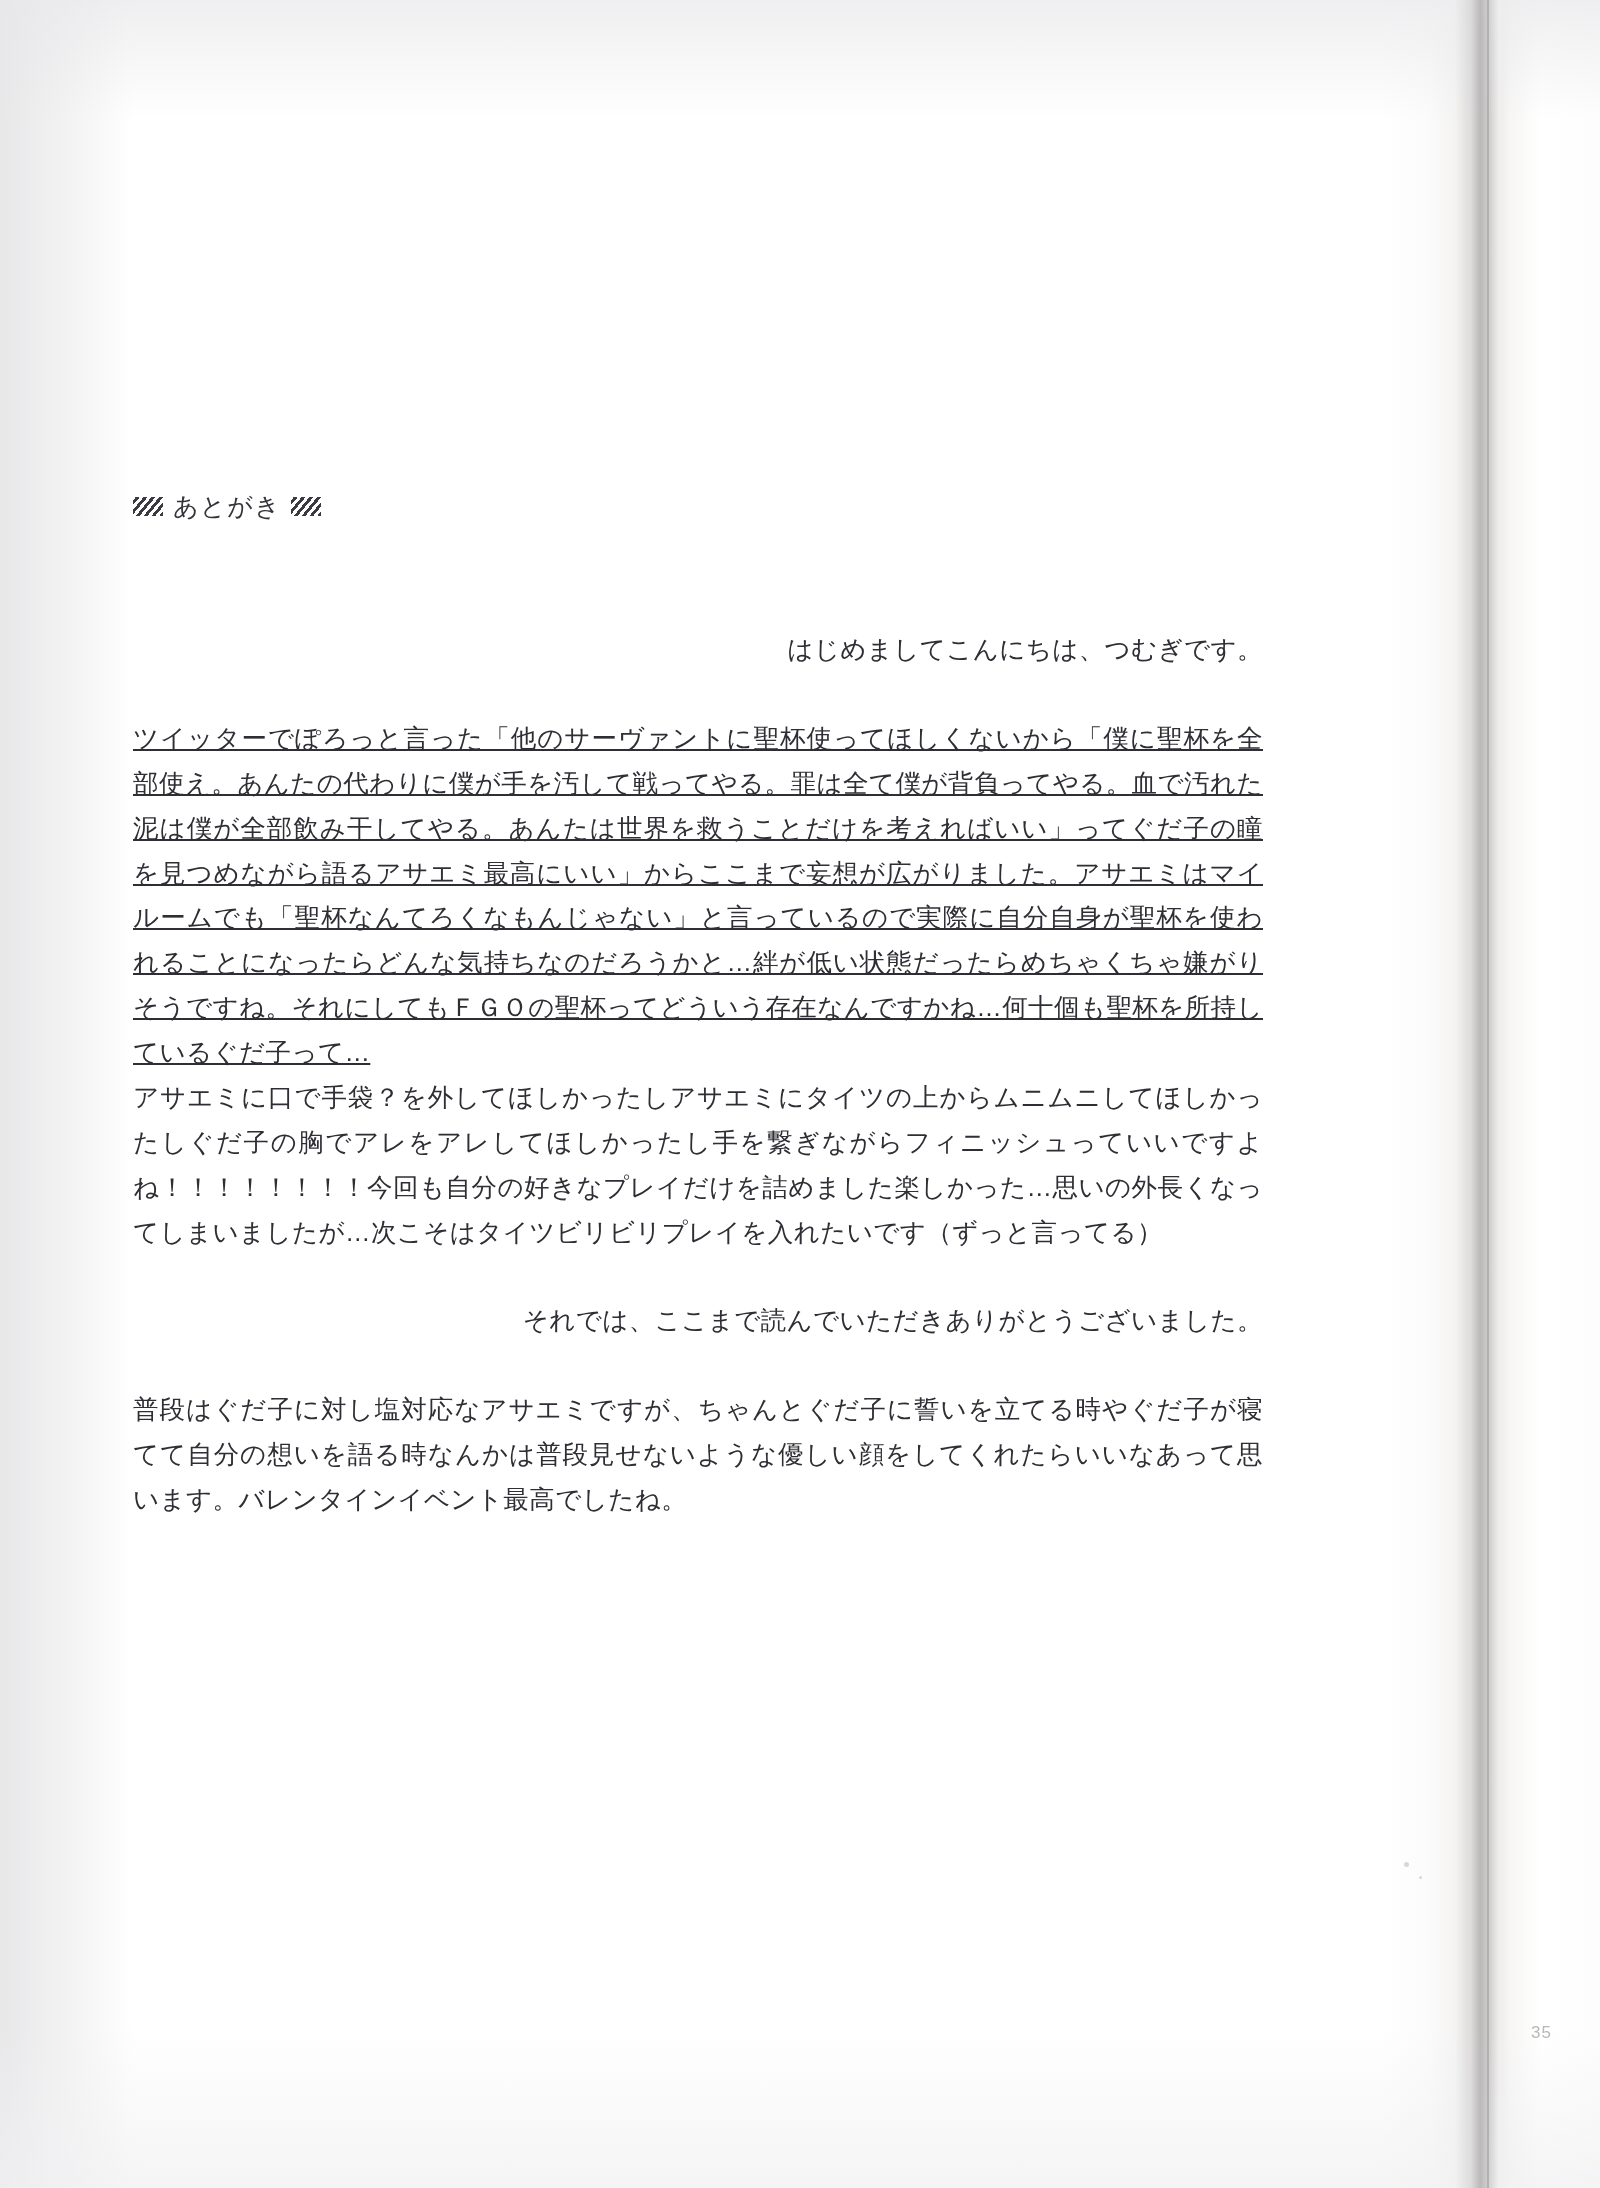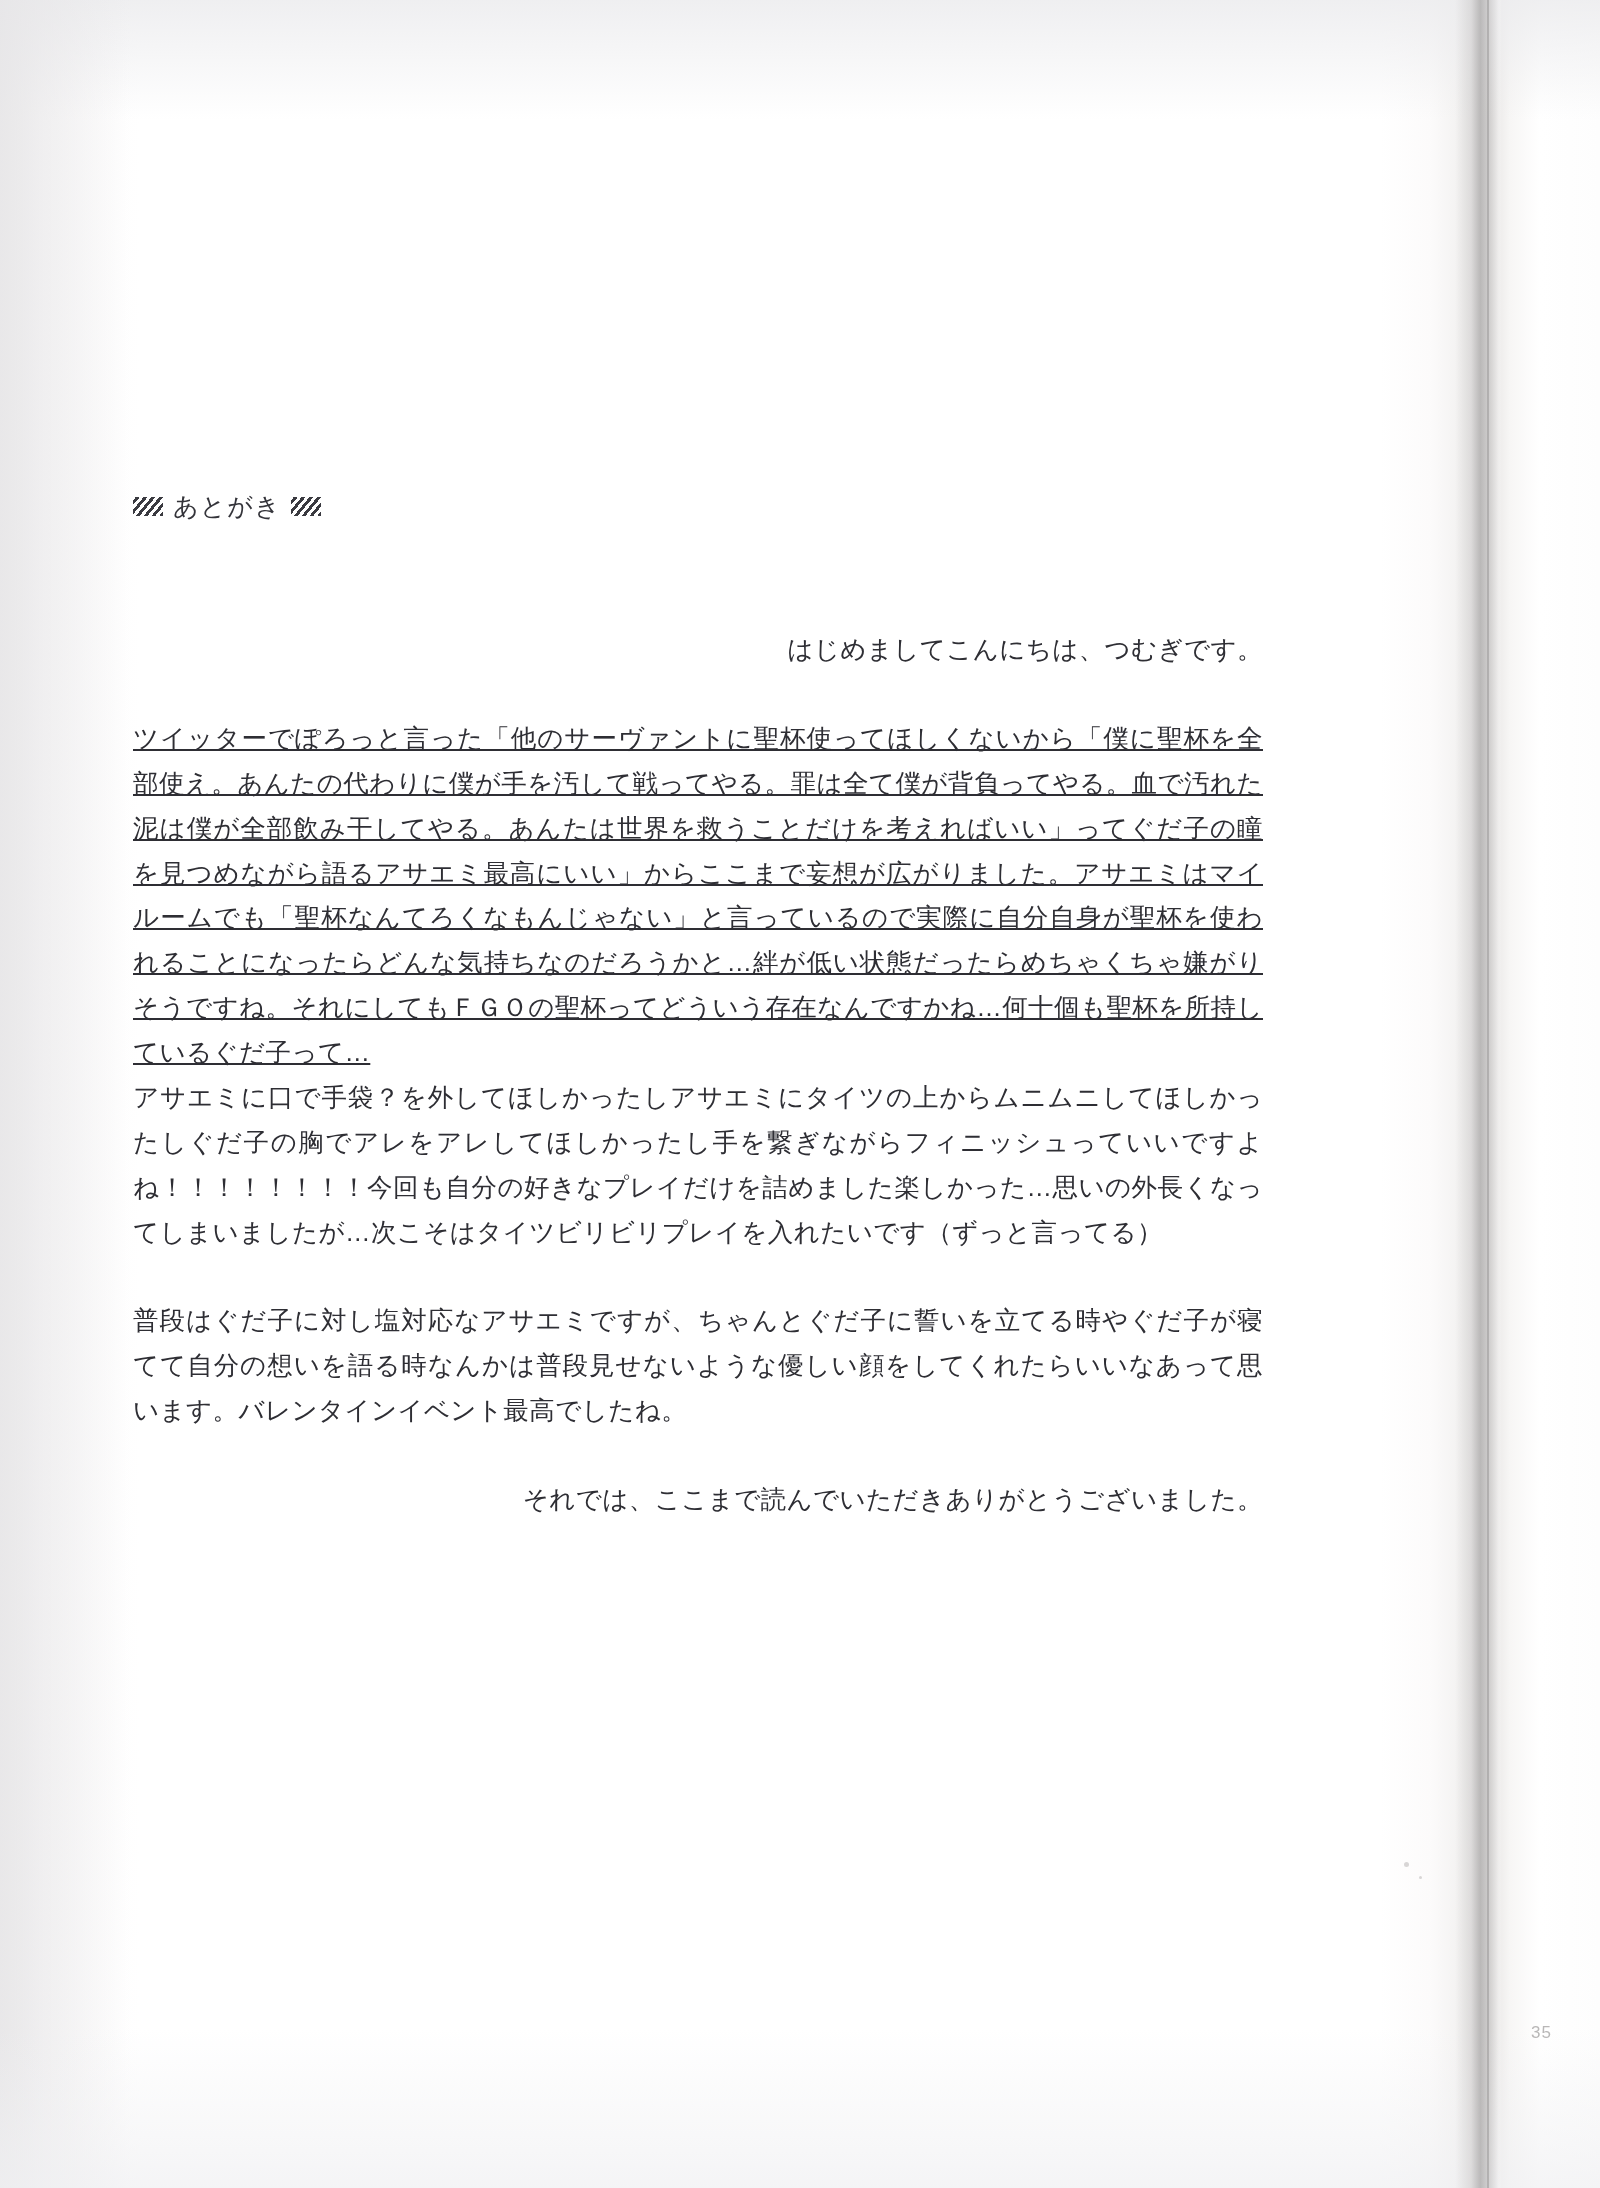--- a/index.html
+++ b/index.html
@@ -155,20 +155,20 @@
       <span class="hatch"></span>
     </div>
 
     <p class="para para-nojust">はじめましてこんにちは、つむぎです。</p>
 
     <p class="para" style="margin-bottom:0;text-decoration:underline;">ツイッターでぽろっと言った「他のサーヴァントに聖杯使ってほしくないから「僕に聖杯を全部使え。あんたの代わりに僕が手を汚して戦ってやる。罪は全て僕が背負ってやる。血で汚れた泥は僕が全部飲み干してやる。あんたは世界を救うことだけを考えればいい」ってぐだ子の瞳を見つめながら語るアサエミ最高にいい」からここまで妄想が広がりました。アサエミはマイルームでも「聖杯なんてろくなもんじゃない」と言っているので実際に自分自身が聖杯を使われることになったらどんな気持ちなのだろうかと…絆が低い状態だったらめちゃくちゃ嫌がりそうですね。それにしてもＦＧＯの聖杯ってどういう存在なんですかね…何十個も聖杯を所持しているぐだ子って…</p>
 
 
     <p class="para">アサエミに口で手袋？を外してほしかったしアサエミにタイツの上からムニムニしてほしかったしぐだ子の胸でアレをアレしてほしかったし手を繋ぎながらフィニッシュっていいですよね！！！！！！！！今回も自分の好きなプレイだけを詰めました楽しかった…思いの外長くなってしまいましたが…次こそはタイツビリビリプレイを入れたいです（ずっと言ってる）</p>
 
+    <p class="para para-nojust">それでは、ここまで読んでいただきありがとうございました。</p>
+
     <p class="para">普段はぐだ子に対し塩対応なアサエミですが、ちゃんとぐだ子に誓いを立てる時やぐだ子が寝てて自分の想いを語る時なんかは普段見せないような優しい顔をしてくれたらいいなあって思います。バレンタインイベント最高でしたね。</p>
-
-    <p class="para para-nojust">それでは、ここまで読んでいただきありがとうございました。</p>
 
   </div>
 
   <div class="page-number">35</div>
 </div>
 
 </body></html>

